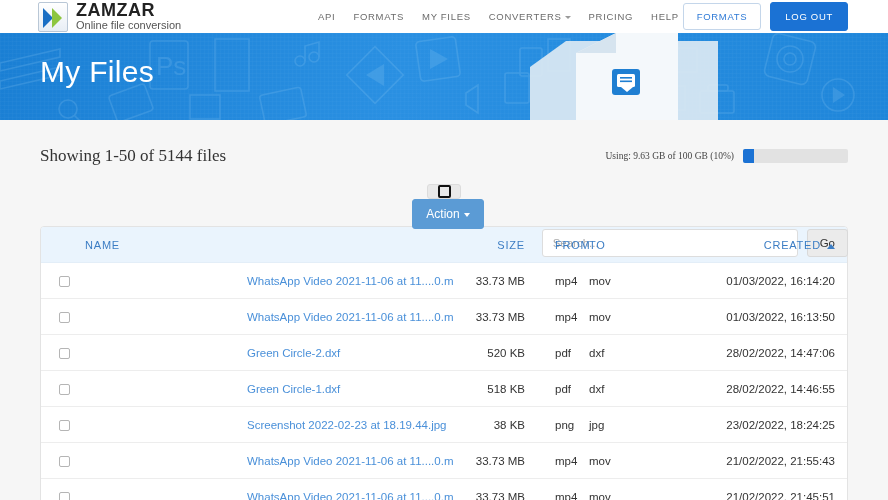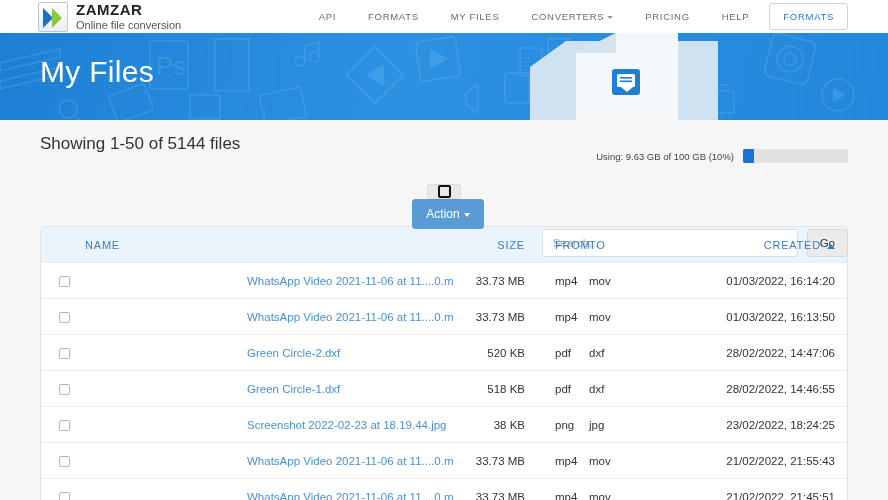--- a/index.html
+++ b/index.html
@@ -25,30 +25,30 @@
     width: 30px; height: 30px;
     border: 1px solid #b9c7d6;
     background: linear-gradient(#ffffff, #e8eef5);
     border-radius: 2px;
     position: relative;
     flex: 0 0 auto;
   }
   .brand-mark svg { position: absolute; left: 3px; top: 4px; }
   .brand-text { line-height: 1; padding-bottom: 1px; }
   .brand-title {
-    font-size: 15px; font-weight: bold; letter-spacing: 0.5px;
+    font-size: 18px; font-weight: bold; letter-spacing: 0.5px;
     color: #222; display: block; line-height: 16px;
   }
   .brand-sub {
     font-size: 11px; color: #555; display: block; margin-top: 2px;
   }
 
   .mainnav {
-    display: flex; align-items: center; gap: 32px;
-    margin-left: auto; margin-right: 20px;
+    display: flex; align-items: center; gap: 18px;
+    margin-left: auto; margin-right: 4px;
   }
   .navlink {
     font-size: 9.5px; letter-spacing: 0.7px;
     color: #6b6b6b; text-decoration: none;
     white-space: nowrap; cursor: pointer;
   }
   .navlink .caret {
     display: inline-block; margin-left: 3px;
     border-left: 3px solid transparent;
     border-right: 3px solid transparent;
@@ -80,22 +80,22 @@
   .hero-title {
     position: absolute; left: 40px; top: 22px;
     font-size: 30px; color: #ffffff; font-weight: normal;
     letter-spacing: 0.3px; z-index: 3;
   }
   .hero-docs { position: absolute; left: 524px; top: 0; z-index: 2; }
 
   
   .content { padding: 0 40px; }
   .row-topline {
-    display: flex; 
-    height: 44px; margin-top: 14px;
+    display: flex; align-items: center;
+    height: 44px; margin-top: 14px; font-family: Liberation Serif, serif;
   }
   .showing {
     font-size: 17px; color: #333; font-weight: normal;
   }
   .usage {
     margin-left: auto; display: flex; align-items: center; gap: 9px;
   }
   .usage-text { font-size: 9.5px; color: #444; white-space: nowrap; }
   .usage-bar {
     width: 105px; height: 14px;
@@ -223,20 +223,21 @@
   <div class="mainnav">
     <a class="navlink"><span>API</span></a>
     <a class="navlink"><span>FORMATS</span></a>
     <a class="navlink"><span>MY FILES</span></a>
     <a class="navlink"><span>CONVERTERS</span><i class="caret"></i></a>
     <a class="navlink"><span>PRICING</span></a>
     <a class="navlink"><span>HELP</span></a>
   </div>
 
   <button class="btn-account">FORMATS</button>
+  <button class="btn-logout">LOG OUT</button>
 </div>
 
 <div class="hero">
   <svg class="hero-pattern" width="888" height="87" viewBox="0 0 888 87">
     <defs>
       <pattern id="grid" width="4" height="4" patternUnits="userSpaceOnUse">
         <path d="M0 0 L0 4 M0 0 L4 0" stroke="#ffffff" stroke-width="0.35" opacity="0.5"></path>
       </pattern>
     </defs>
     <rect width="888" height="87" fill="url(#grid)"></rect>

